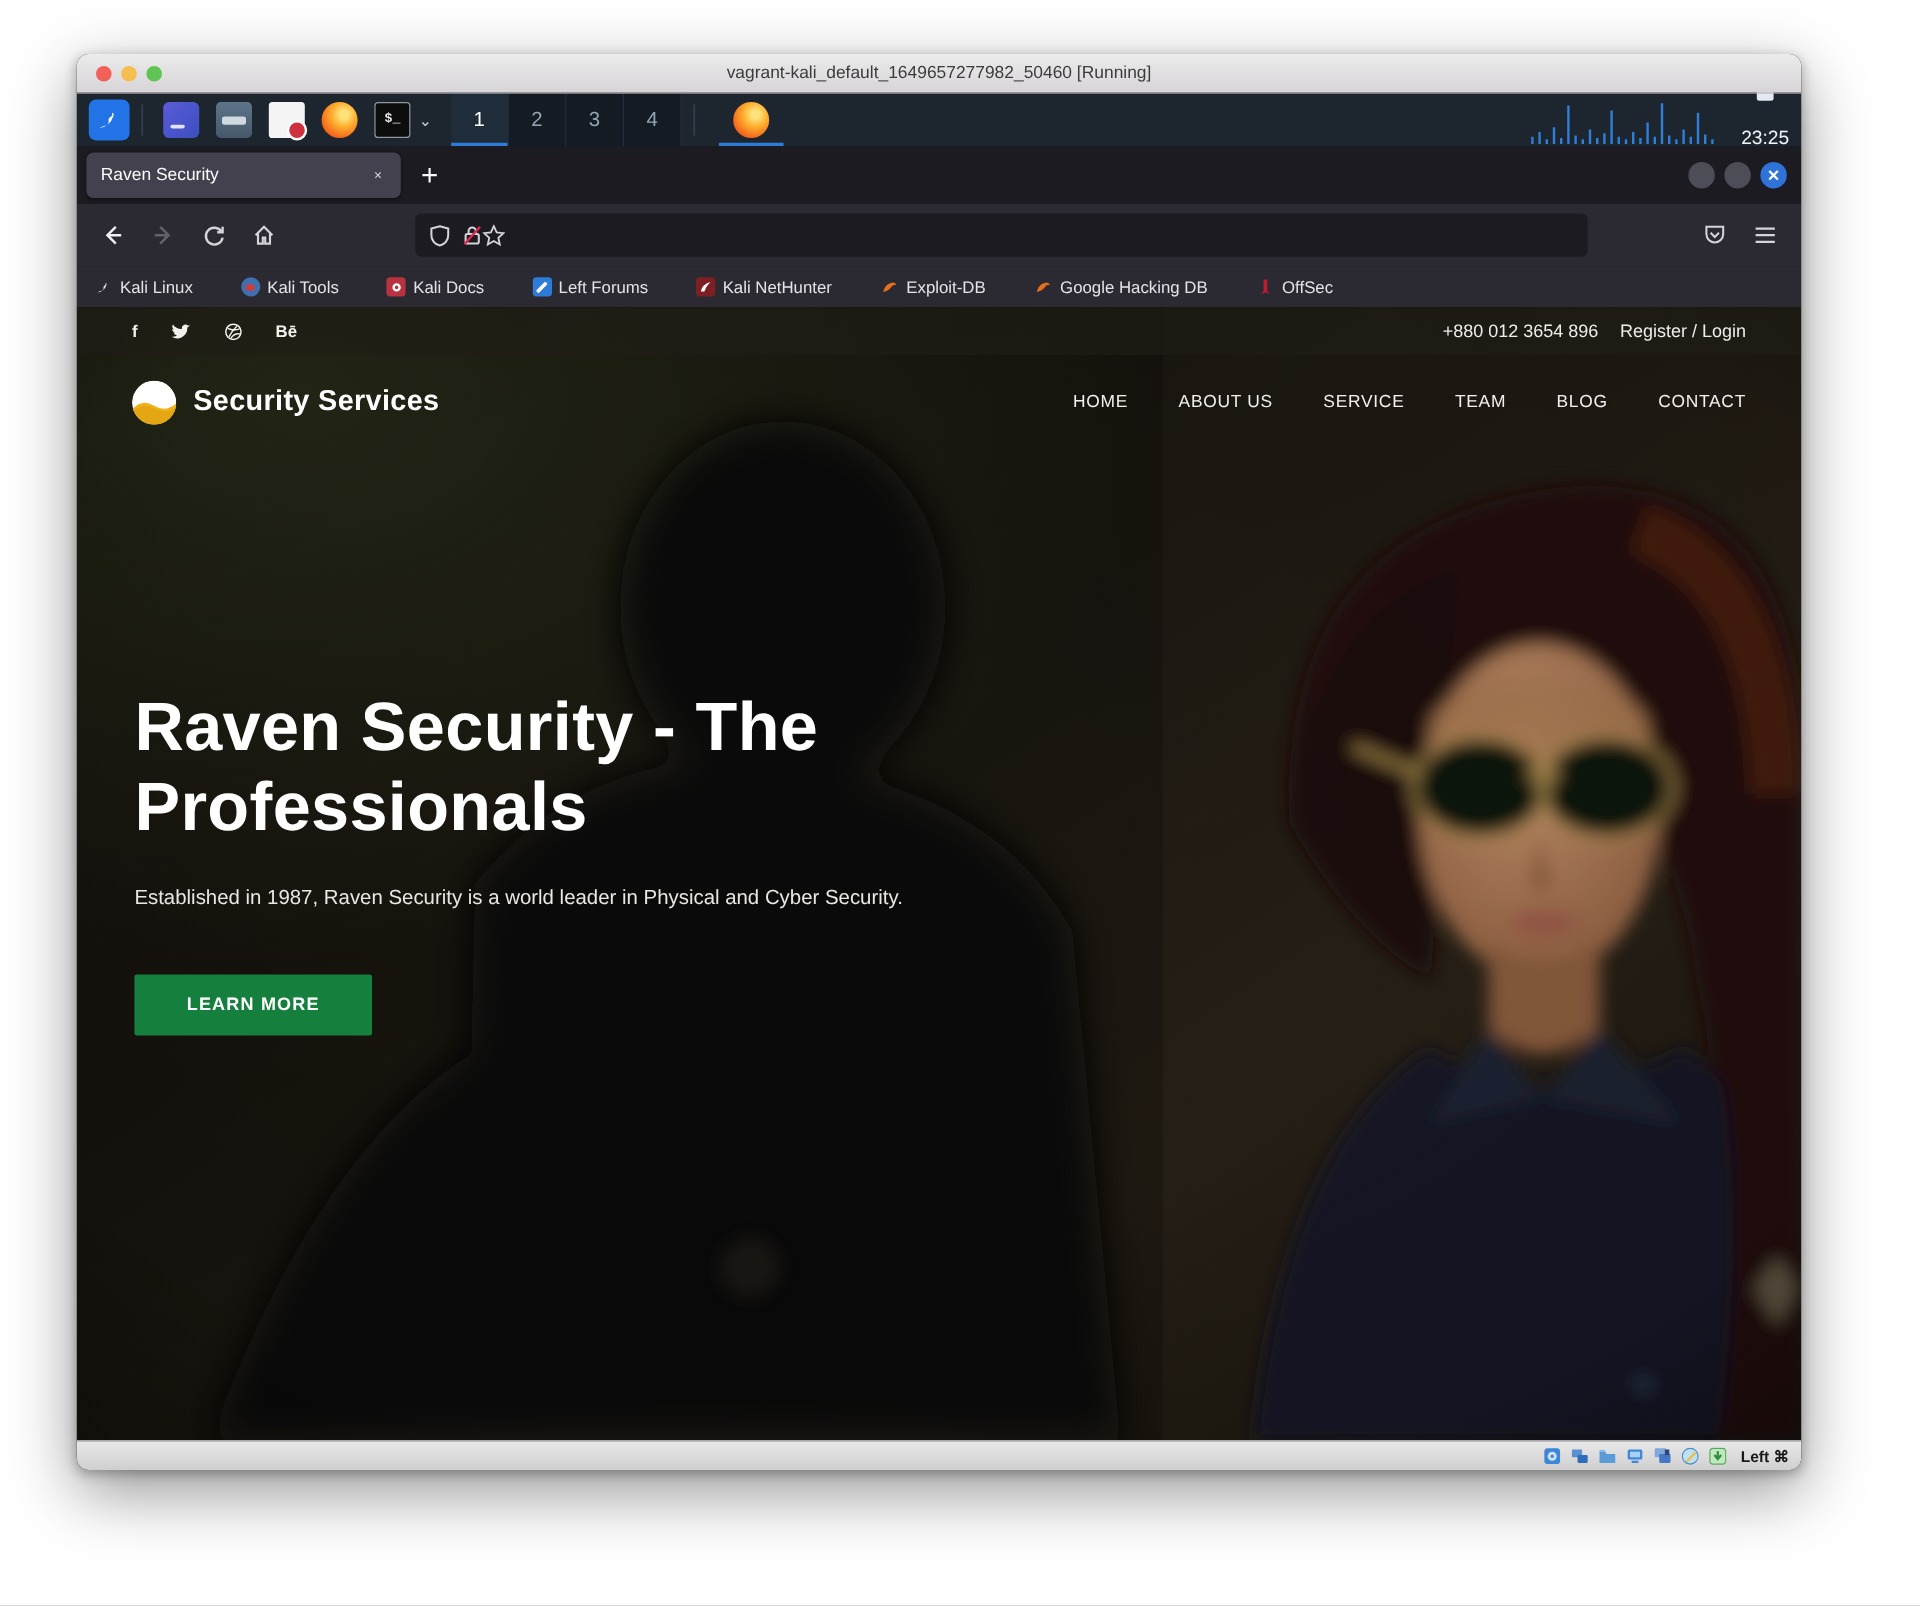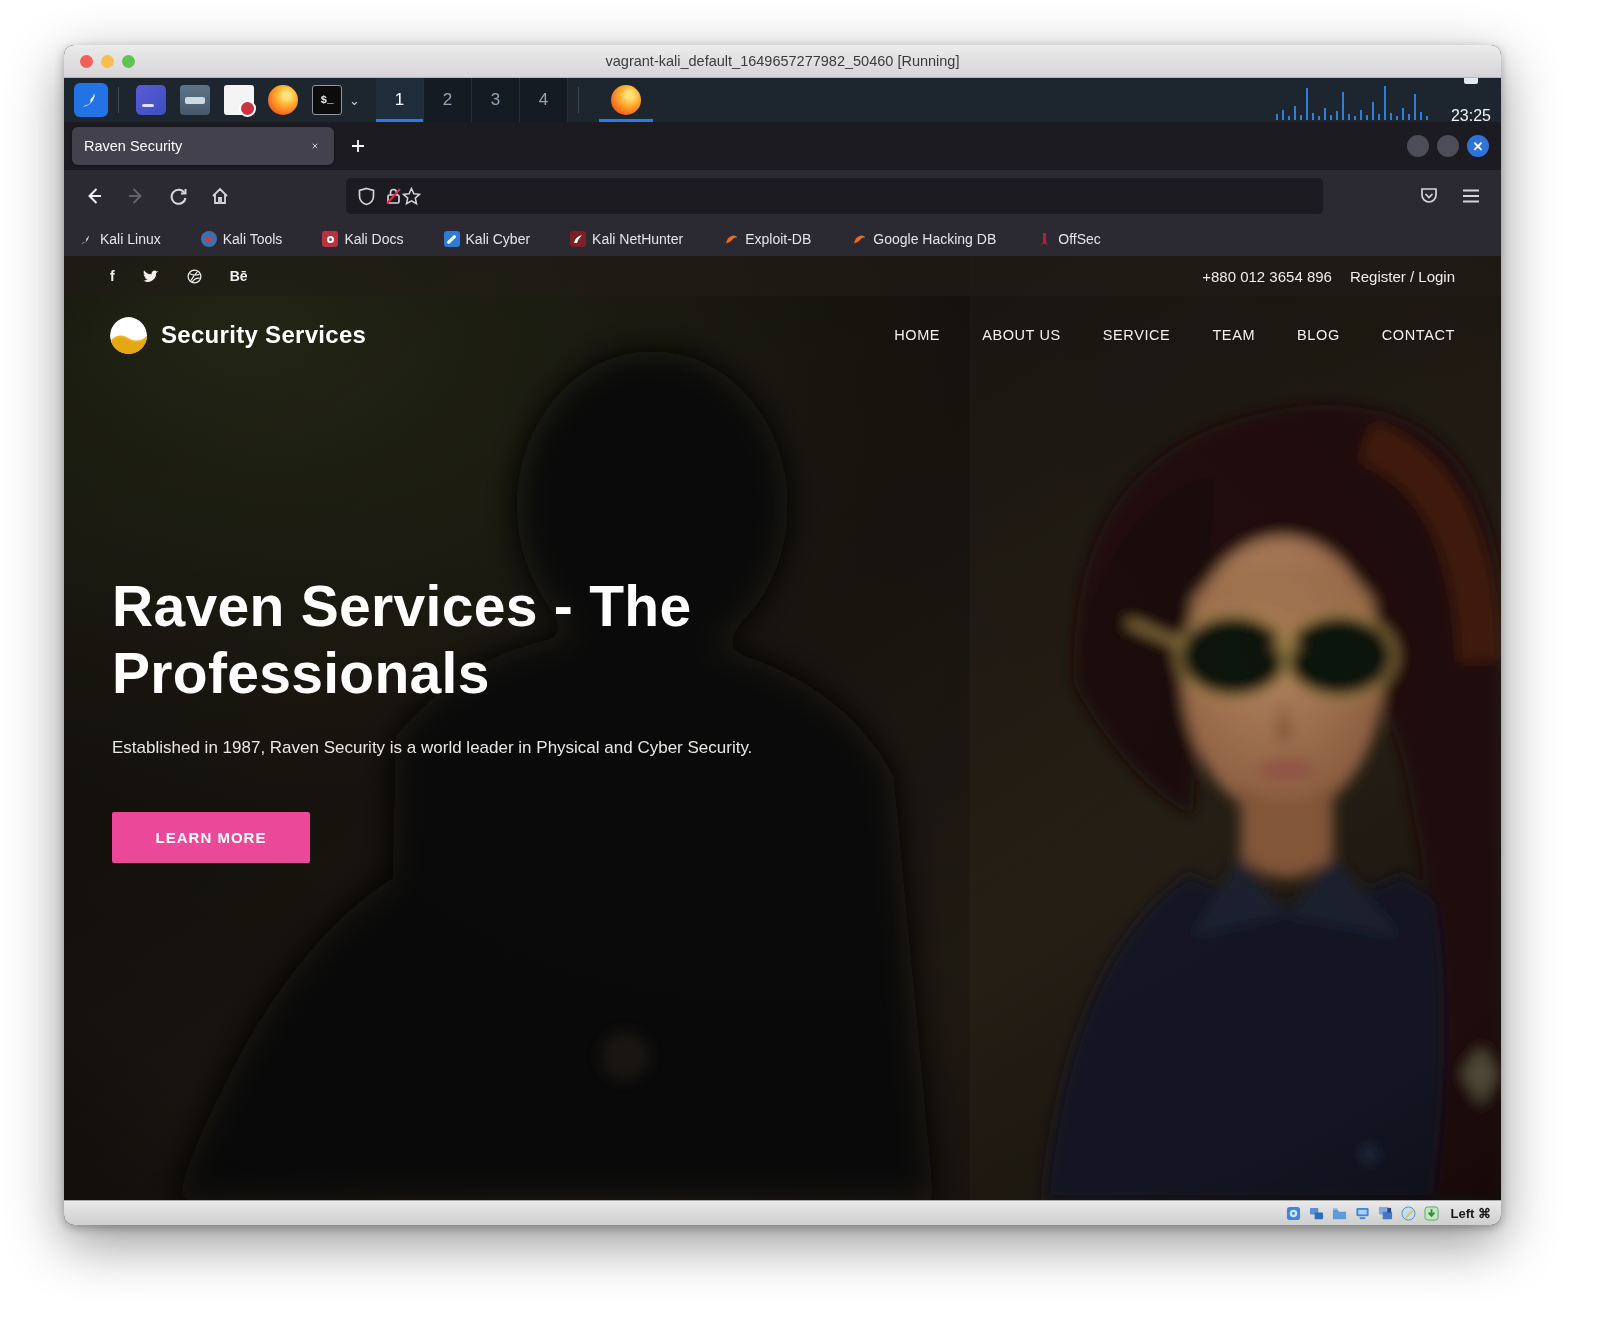--- a/index.html
+++ b/index.html
@@ -70,21 +70,21 @@
   .site-header{ position:relative; z-index:3; height:78px; display:flex; align-items:center; padding:0 46px; }
   .logo-mark{ width:37px; height:37px; border-radius:50%; overflow:hidden; flex:0 0 37px; }
   .brand{ color:#fff; font-size:24px; font-weight:bold; letter-spacing:.3px; margin-left:14px; }
   .site-nav{ margin-left:auto; display:flex; gap:42px; }
   .site-nav a{ color:#f2f1ee; font-size:14.5px; letter-spacing:.6px; text-decoration:none; }
   .hero-copy{ position:relative; z-index:2; margin:199px 0 0 48px; max-width:700px; }
   .kicker{ color:#d8d5d0; font-size:15px; letter-spacing:5px; font-weight:600; }
   .hero-title{ margin-top:24px; color:#ffffff; font-size:57px; line-height:1.17; font-weight:bold; letter-spacing:.3px; max-width:660px; }
   .hero-sub{ margin-top:32px; color:#e9e7e3; font-size:17px; }
   .cta{ margin-top:54px; display:inline-flex; align-items:center; justify-content:center;
-    width:198px; height:51px; background:#ec4899; color:#fff; font-size:15px; font-weight:bold;
+    width:198px; height:51px; background:#15803d; color:#fff; font-size:15px; font-weight:bold;
     letter-spacing:1px; border:none; border-radius:2px; cursor:pointer; }
   
   .vbox-bar{ height:25px; flex:0 0 25px; background:linear-gradient(#e9e9e9,#cfcfcf); border-top:1px solid #a8a8a8;
     display:flex; align-items:center; justify-content:flex-end; padding:0 10px; gap:7px; }
   .vb-ico{ width:16px; height:16px; border-radius:3px; display:flex; align-items:center; justify-content:center; }
   .hostkey{ color:#1a1a1a; font-size:13px; font-weight:bold; margin-left:4px; white-space:nowrap;text-align:right; }
 </style>
 </head>
 <body>
 
@@ -276,21 +276,21 @@
     <div class="bm">
       <span class="bm-ico" style="background:#b8333f;">
           <span style="width:7px;height:7px;border:2px solid #fff;border-radius:50%;"></span>
         </span>
       <span>Kali Docs</span>
     </div>
     <div class="bm">
       <span class="bm-ico" style="background:#2e7bd8;">
           <span style="width:11px;height:3px;background:#fff;transform:rotate(-45deg);border-radius:1px;"></span>
         </span>
-      <span>Kali Cyber</span>
+      <span>Left Forums</span>
     </div>
     <div class="bm">
       <span class="bm-ico" style="background:#7e1f24;">
           <svg width="12" height="12" viewBox="0 0 12 12">
             <path d="M2 10 Q3 4 10 2 Q6 6 5 10 Z" fill="#fff"></path>
           </svg>
         </span>
       <span>Kali NetHunter</span>
     </div>
     <div class="bm">
@@ -418,21 +418,21 @@
         <a href="#">HOME</a>
         <a href="#">ABOUT US</a>
         <a href="#">SERVICE</a>
         <a href="#">TEAM</a>
         <a href="#">BLOG</a>
         <a href="#">CONTACT</a>
       </div>
     </div>
 
     <div class="hero-copy">
-      <h1 class="hero-title">Raven Services - The Professionals</h1>
+      <h1 class="hero-title">Raven Security - The Professionals</h1>
       <p class="hero-sub">Established in 1987, Raven Security is a world leader in Physical and Cyber Security.</p>
       <button class="cta">LEARN MORE</button>
     </div>
   </div>
 
   <div class="vbox-bar">
     <span class="vb-ico">
         <svg width="15" height="15" viewBox="0 0 16 16">
           <rect x="1" y="1" width="14" height="14" rx="3" fill="#3d86d8"></rect>
           <circle cx="8" cy="8" r="4" fill="#cfe3f7"></circle>

